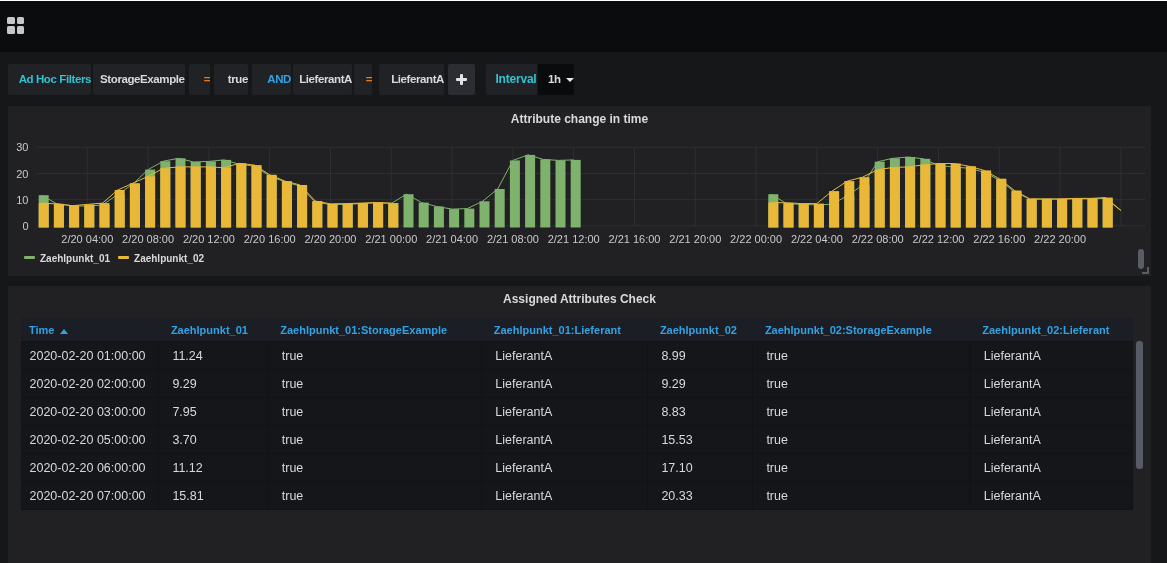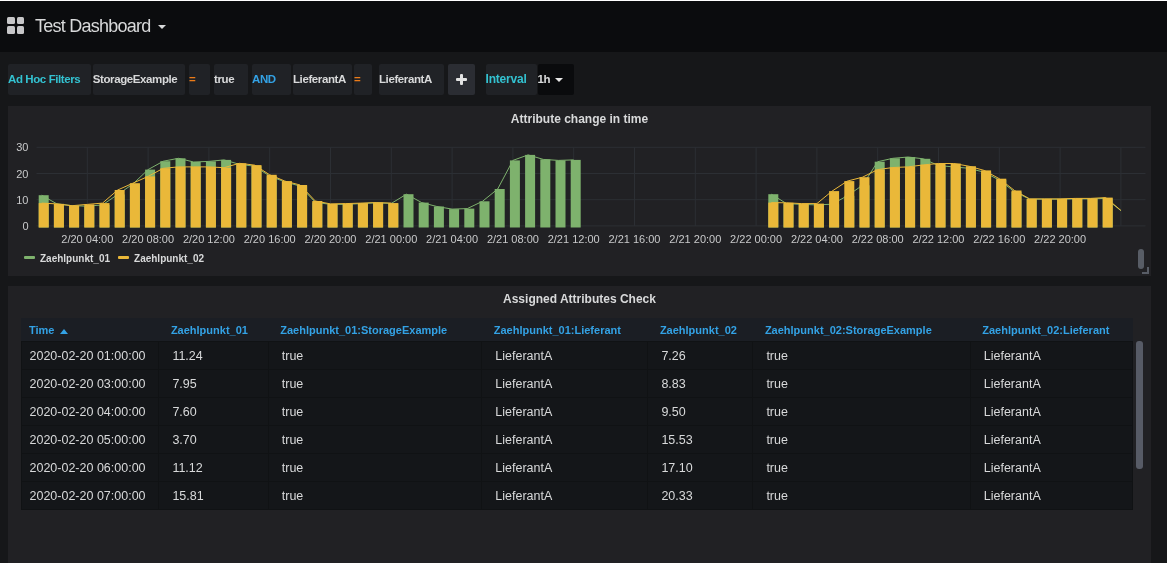--- a/index.html
+++ b/index.html
@@ -4,21 +4,21 @@
 html,body { width:1167px; height:563px; background:#161719; overflow:hidden;
   font-family:"Liberation Sans", sans-serif; }
 .abs { position:absolute; }
 #topline { left:0; top:0; width:1167px; height:1px; background:#ffffff; }
 #navbar { left:0; top:1px; width:1167px; height:51px; background:#0b0c0e; }
 #dashtitle { left:35px; top:15px; font-size:18px; color:#d8d9da; letter-spacing:-0.75px; }
 .navcaret { display:inline-block; width:0; height:0; border-left:4px solid transparent;
   border-right:4px solid transparent; border-top:4.5px solid #d8d9da; margin-left:7px; vertical-align:middle; }
 .sq { position:absolute; width:7.5px; height:7.5px; background:#c7c7c9; border-radius:1.5px; }
 .btn { position:absolute; top:64px; height:31px; background:#202226; border-radius:2px;
-  color:#d8d9da; font-size:11.5px; letter-spacing:-0.4px; font-weight:bold; text-align:left; line-height:31px; white-space:nowrap; overflow:hidden; }
+  color:#d8d9da; font-size:11.5px; letter-spacing:-0.4px; font-weight:bold; text-align:right; line-height:31px; white-space:nowrap; overflow:hidden; }
 .teal { color:#33c2d1; }
 .plusv { position:absolute; left:11.75px; top:10px; width:3px; height:11px; background:#e3e3e3; border-radius:1px; }
 .plush { position:absolute; left:7.75px; top:14px; width:11px; height:3px; background:#e3e3e3; border-radius:1px; }
 .blue { color:#33a2e5; }
 .orange { color:#eb7b18; }
 #panel1 { left:8px; top:105.5px; width:1143px; height:170px; background:#212124; }
 #panel2 { left:8px; top:285.5px; width:1143px; height:278px; background:#212124; }
 .ptitle { position:absolute; width:100%; text-align:center; font-size:12px; font-weight:bold; color:#d8d9da; }
 #legend { position:absolute; left:16px; top:147px; font-size:10px; font-weight:bold; color:#d8d9da; }
 .dash { display:inline-block; width:11px; height:3px; border-radius:1px; vertical-align:middle; margin:0 5px 2px 8px; }
@@ -35,21 +35,20 @@
   border-right:4px solid transparent; border-bottom:5px solid #33a2e5; margin-left:6px; }
 #scroll2 { position:absolute; left:1128px; top:55px; width:7px; height:128px; background:#575b66; border-radius:3px; }
 </style></head>
 <body>
 <div class="abs" id="topline"></div>
 <div class="abs" id="navbar">
   <div class="sq" style="left:7px;top:15.5px"></div>
   <div class="sq" style="left:16.8px;top:15.5px"></div>
   <div class="sq" style="left:7px;top:25.3px"></div>
   <div class="sq" style="left:16.8px;top:25.3px"></div>
-  <div class="abs" id="dashtitle">Test Dashboard<span class="navcaret"></span></div>
 </div>
 <div class="btn teal" style="left:8px;width:83px">Ad Hoc Filters</div>
 <div class="btn" style="left:92.8px;width:91.8px">StorageExample</div>
 <div class="btn orange" style="left:189px;width:21px">=</div>
 <div class="btn" style="left:214px;width:34px">true</div>
 <div class="btn blue" style="left:252px;width:39px">AND</div>
 <div class="btn" style="left:293px;width:59px">LieferantA</div>
 <div class="btn orange" style="left:354px;width:18px">=</div>
 <div class="btn" style="left:379px;width:65px">LieferantA</div>
 <div class="btn" style="left:448px;width:26.5px;background:#2b2d33">
@@ -232,39 +231,39 @@
           <th style="width:217.4px">Zaehlpunkt_02:StorageExample</th>
           <th style="width:162.7px">Zaehlpunkt_02:Lieferant</th>
         </tr>
       </thead>
     <tbody>
         <tr>
           <td>2020-02-20 01:00:00</td>
           <td>11.24</td>
           <td>true</td>
           <td>LieferantA</td>
-          <td>7.26</td>
+          <td>8.99</td>
+          <td>true</td>
+          <td>LieferantA</td>
+        </tr>
+        <tr>
+          <td>2020-02-20 02:00:00</td>
+          <td>9.29</td>
+          <td>true</td>
+          <td>LieferantA</td>
+          <td>9.29</td>
           <td>true</td>
           <td>LieferantA</td>
         </tr>
         <tr>
           <td>2020-02-20 03:00:00</td>
           <td>7.95</td>
           <td>true</td>
           <td>LieferantA</td>
           <td>8.83</td>
-          <td>true</td>
-          <td>LieferantA</td>
-        </tr>
-        <tr>
-          <td>2020-02-20 04:00:00</td>
-          <td>7.60</td>
-          <td>true</td>
-          <td>LieferantA</td>
-          <td>9.50</td>
           <td>true</td>
           <td>LieferantA</td>
         </tr>
         <tr>
           <td>2020-02-20 05:00:00</td>
           <td>3.70</td>
           <td>true</td>
           <td>LieferantA</td>
           <td>15.53</td>
           <td>true</td>

